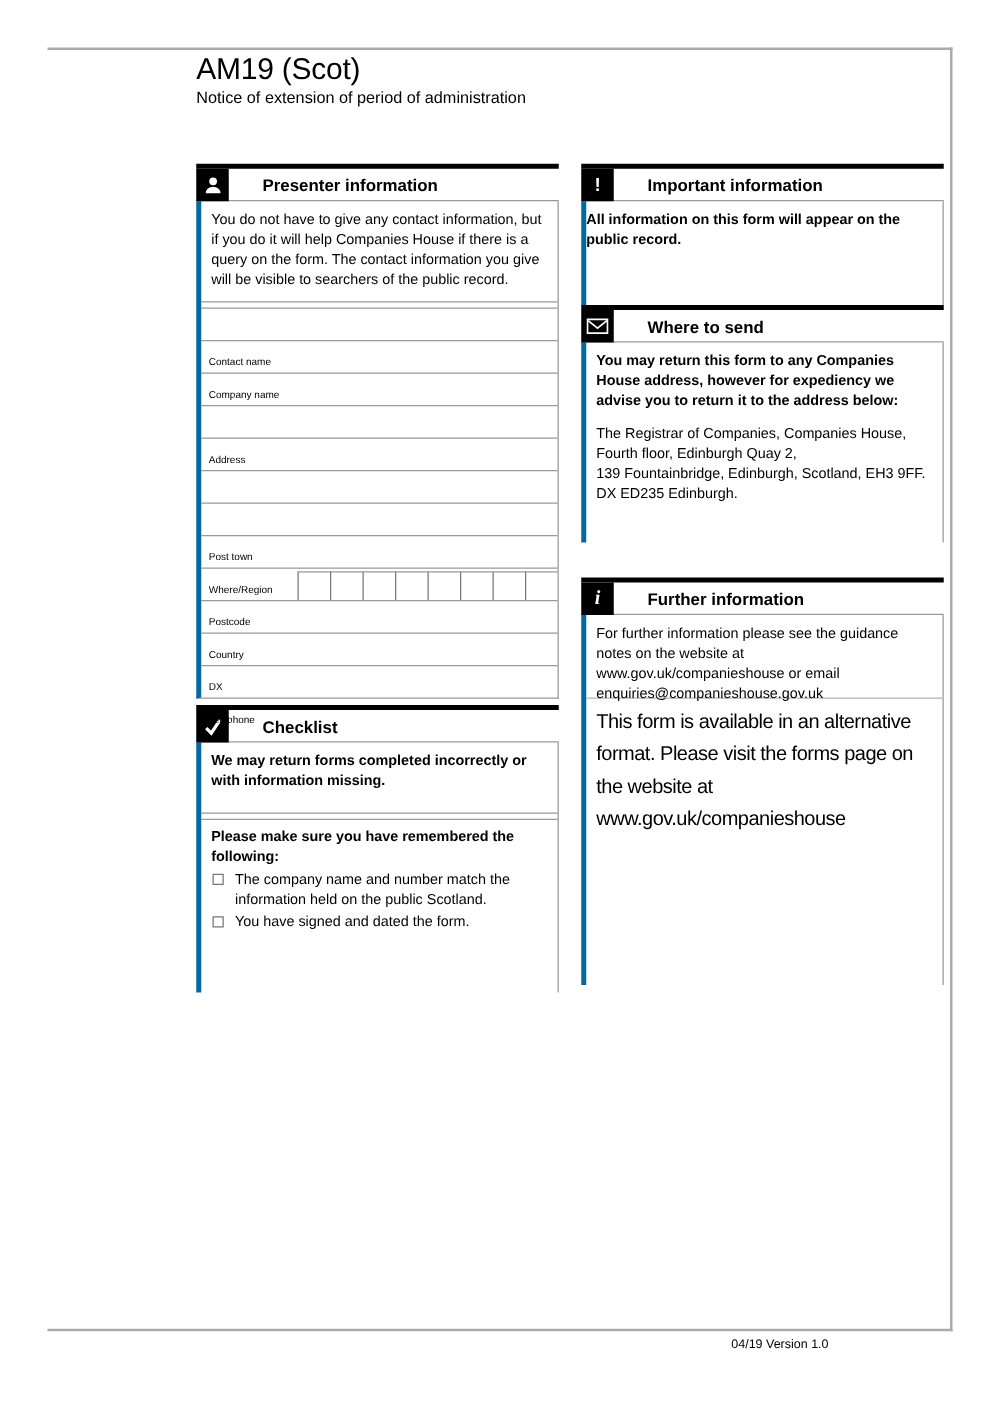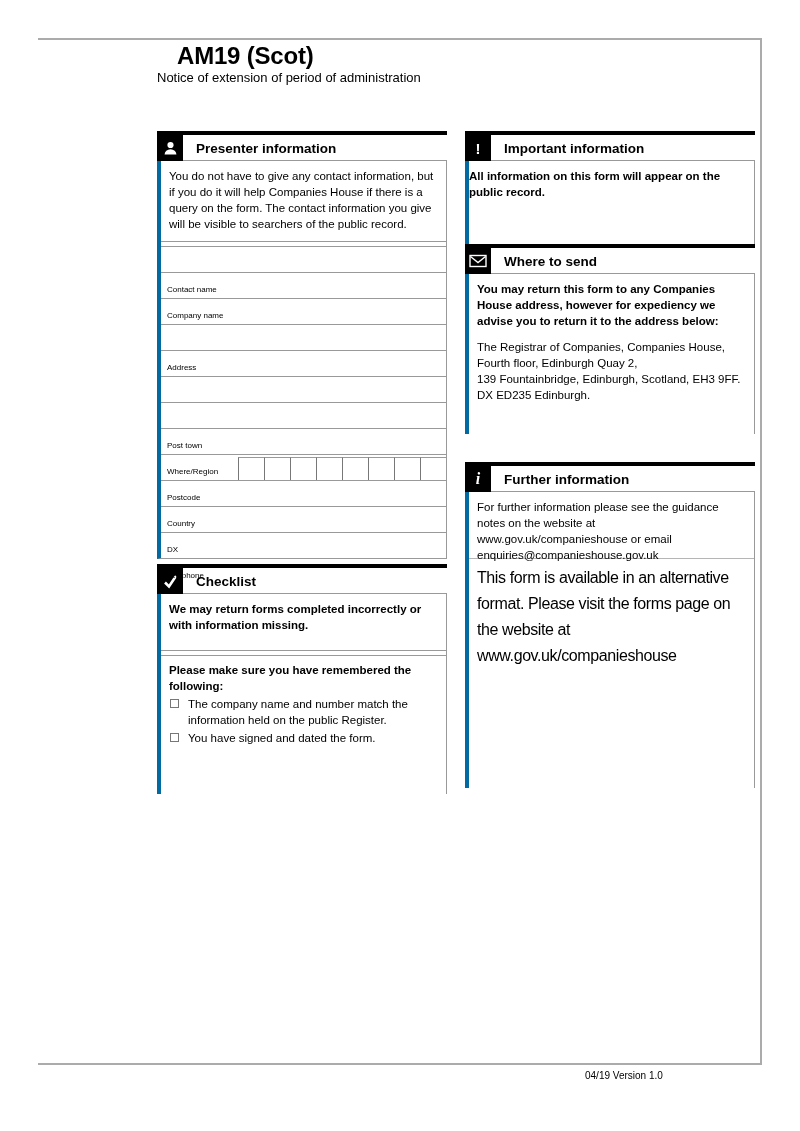--- a/index.html
+++ b/index.html
@@ -6,32 +6,32 @@
   html,body { background:#fff; }
   .page {
     position:relative; width:800px; height:1131px; background:#fff;
     font-family:"Liberation Sans", sans-serif; color:#000; overflow:hidden;
   }
   
   .frame-top    { position:absolute; left:38px;  top:38px;   width:724px; border-top:2px solid #ababab; }
   .frame-right  { position:absolute; left:760px; top:38px;   height:1027px; border-left:2px solid #ababab; }
   .frame-bottom { position:absolute; left:38px;  top:1063px; width:724px; border-top:2px solid #ababab; }
 
-  .form-code  { position:absolute; left:157px; top:42px; font-size:24px; font-weight:700; letter-spacing:-0.2px;margin-left:20px; }
+  .form-code  { position:absolute; left:157px; top:42px; font-size:24px; font-weight:400; letter-spacing:-0.2px; }
   .form-title { position:absolute; left:157px; top:70px; font-size:13px; }
 
   .col { position:absolute; top:131px; width:290px; }
   .col-left  { left:157px; }
   .col-right { left:465px; }
 
   .sec-bar  { height:4px; background:#000; }
   .sec-head { height:26px; border-bottom:1px solid #999; display:flex; align-items:stretch; }
   .sec-icon { width:26px; height:26px; background:#000; color:#fff; flex:none;
               display:flex; align-items:center; justify-content:center; }
-  .sec-title{ font-size:13.5px; font-weight:bold; margin-left:13px; align-self:center; padding-top:1px; }
+  .sec-title{ font-size:13.5px; font-weight:bold; margin-left:27px; align-self:center; padding-top:1px; }
 
   .boxed { border-left:4px solid #0369a1; border-right:1px solid #999; }
 
   .txt   { font-size:11.5px; line-height:16px; }
   .bold  { font-weight:bold; }
 
   .desc  { padding:7px 8px; height:80px; }
   .spacer{ height:5px; border-top:1px solid #999; }
 
   .field { border-top:1px solid #999; height:26px; position:relative; padding:2px 6px; }
@@ -147,21 +147,21 @@
       </span>
       <span class="sec-title">Checklist</span>
     </div>
     <div class="boxed">
       <div class="warn-box txt bold">We may return forms completed incorrectly or with information missing.</div>
       <div class="spacer"></div>
       <div class="remind-box">
         <div class="txt bold">Please make sure you have remembered the following:</div>
         <div class="chk-item">
           <span class="chk-box"></span>
-          <span class="chk-text txt">The company name and number match the information held on the public Register.</span>
+          <span class="chk-text txt">The company name and number match the information held on the public Scotland.</span>
         </div>
         <div class="chk-item">
           <span class="chk-box"></span>
           <span class="chk-text txt">You have signed and dated the form.</span>
         </div>
       </div>
     </div>
   </div>
 
   <div class="col col-right">

